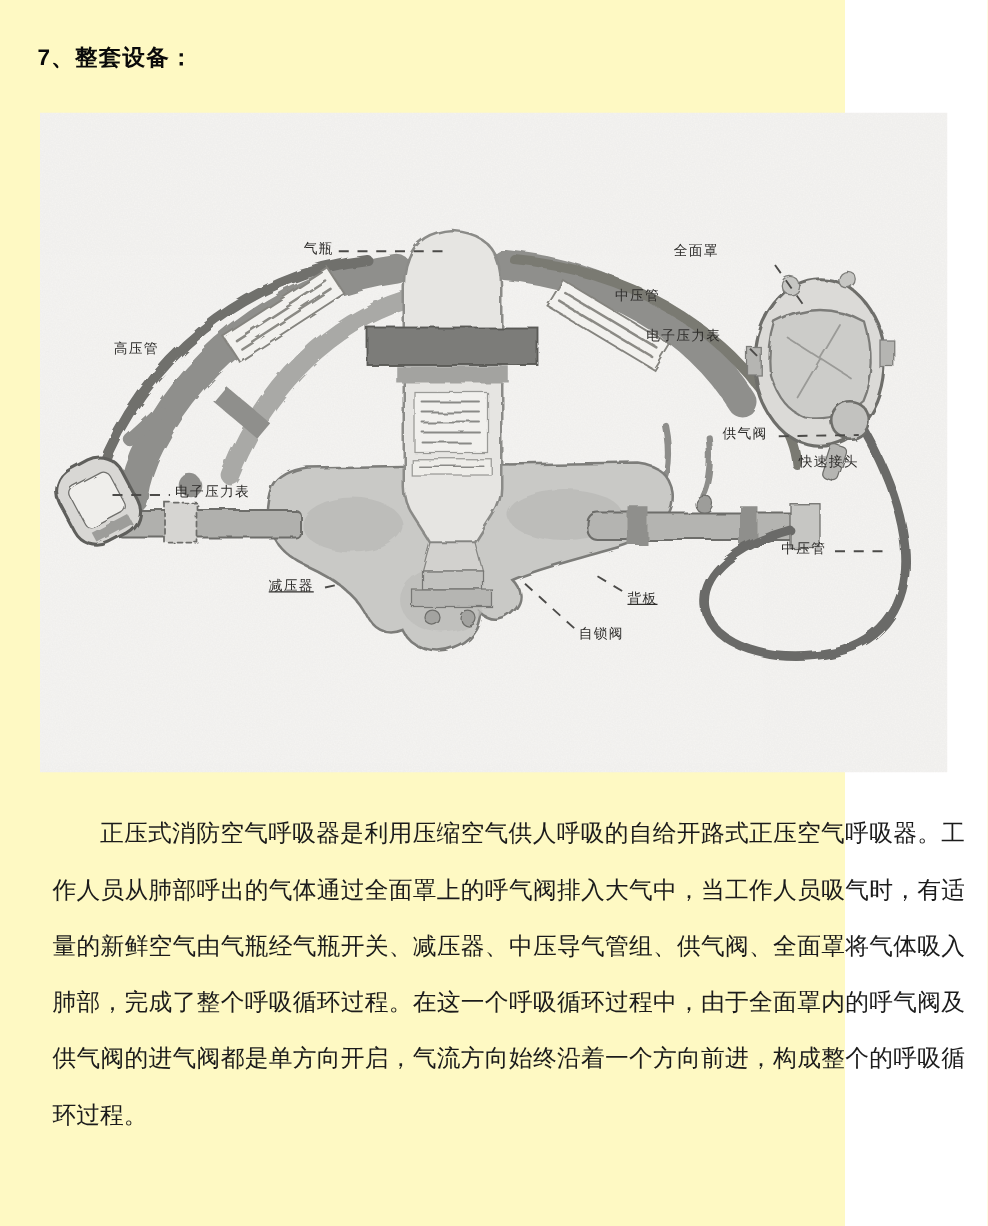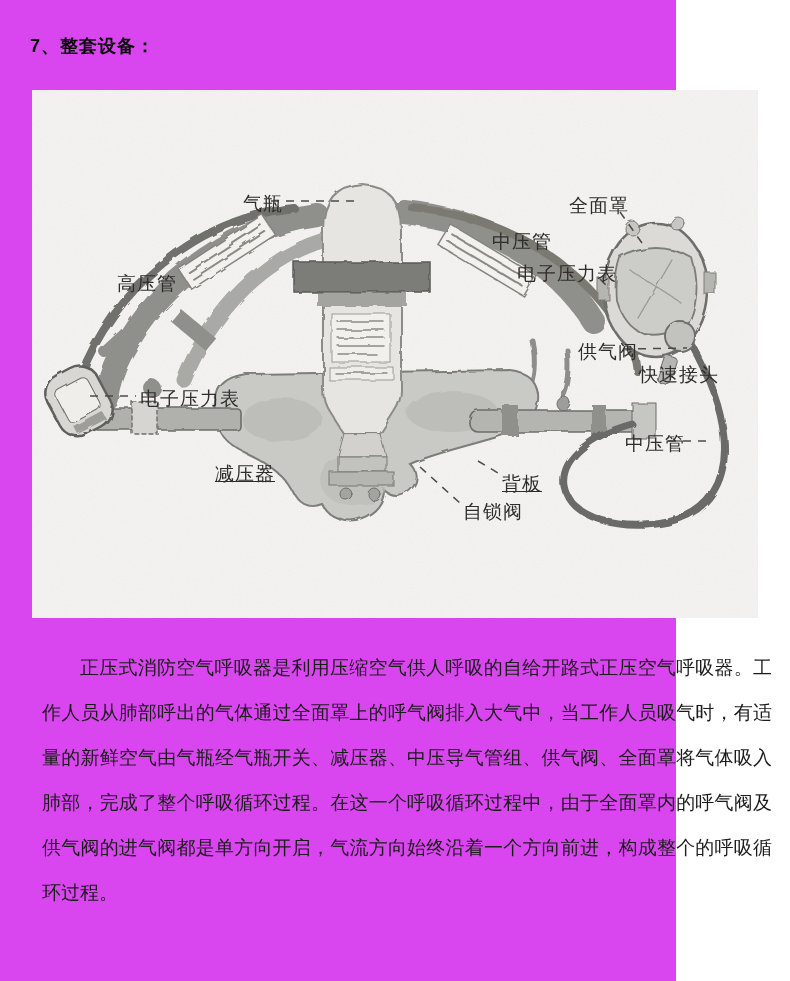--- a/index.html
+++ b/index.html
@@ -1,24 +1,24 @@
 <!DOCTYPE html>
 <html><head>
 <meta charset="utf-8">
 <style>
   html,body{margin:0;padding:0;}
   body{width:790px;height:981px;background:#ffffff;overflow:hidden;
        font-family:"Liberation Sans",sans-serif;}
-  .page{position:relative;width:676px;height:981px;background:#d946ef;}
+  .page{position:relative;width:676px;height:981px;background:#fef9c3;}
   .heading{position:absolute;left:30px;top:34px;margin:0;
            font-size:18px;font-weight:700;color:#0a0a0a;letter-spacing:1px;}
   .figure{position:absolute;left:32px;top:90px;width:726px;height:528px;margin:0;}
   .sketch,.overlay{position:absolute;left:0;top:0;width:726px;height:528px;}
   .fig-label{position:absolute;font-family:"Liberation Serif",serif;
-             font-size:19px;color:#2e2d2b;letter-spacing:1px;white-space:nowrap;
+             font-size:11px;color:#2e2d2b;letter-spacing:1px;white-space:nowrap;
              line-height:1;}
   .leader{stroke:#4c4b49;stroke-width:1.5;stroke-dasharray:8 7;fill:none;}
   .body-text{position:absolute;left:30px;top:633px;width:730px;margin:12px;
              font-size:19px;line-height:45px;color:#1b1b1b;text-align:justify;
              text-indent:2em;font-weight:400;}
 </style>
 </head>
 <body>
 
 <div class="page">
@@ -141,24 +141,24 @@
         <line x1="591" y1="259" x2="655" y2="258" class="leader"></line>
         <line x1="58" y1="306" x2="104" y2="306" class="leader"></line>
         <line x1="636" y1="351" x2="678" y2="351" class="leader"></line>
         <line x1="228" y1="380" x2="242" y2="377" class="leader"></line>
         <line x1="446" y1="371" x2="466" y2="383" class="leader"></line>
         <line x1="388" y1="377" x2="429" y2="414" class="leader"></line>
       </svg>
 
     <div id="fig-labels">
         <span class="fig-label" style="left: 211px; top: 104px;">气瓶</span>
-        <span class="fig-label" style="left: 537px; top: 106px;">全面罩</span>
+        <span class="fig-label" style="left: 507px; top: 106px;">全面罩</span>
         <span class="fig-label" style="left: 460px; top: 142px;">中压管</span>
         <span class="fig-label" style="left: 485px; top: 174px;">电子压力表</span>
-        <span class="fig-label" style="left: 85px; top: 184px;">高压管</span>
+        <span class="fig-label" style="left: 59px; top: 184px;">高压管</span>
         <span class="fig-label" style="left: 546px; top: 252px;">供气阀</span>
         <span class="fig-label" style="left: 567px; top: 275px; margin-left: 40px;">快速接头</span>
         <span class="fig-label" style="left: 108px; top: 299px;">电子压力表</span>
         <span class="fig-label" style="left: 593px; top: 344px;">中压管</span>
         <span class="fig-label" style="left: 183px; top: 374px; text-decoration: underline;">减压器</span>
         <span class="fig-label" style="left: 470px; top: 384px; text-decoration: underline;">背板</span>
         <span class="fig-label" style="left: 431px; top: 412px;">自锁阀</span>
       </div>
   </figure>
 

